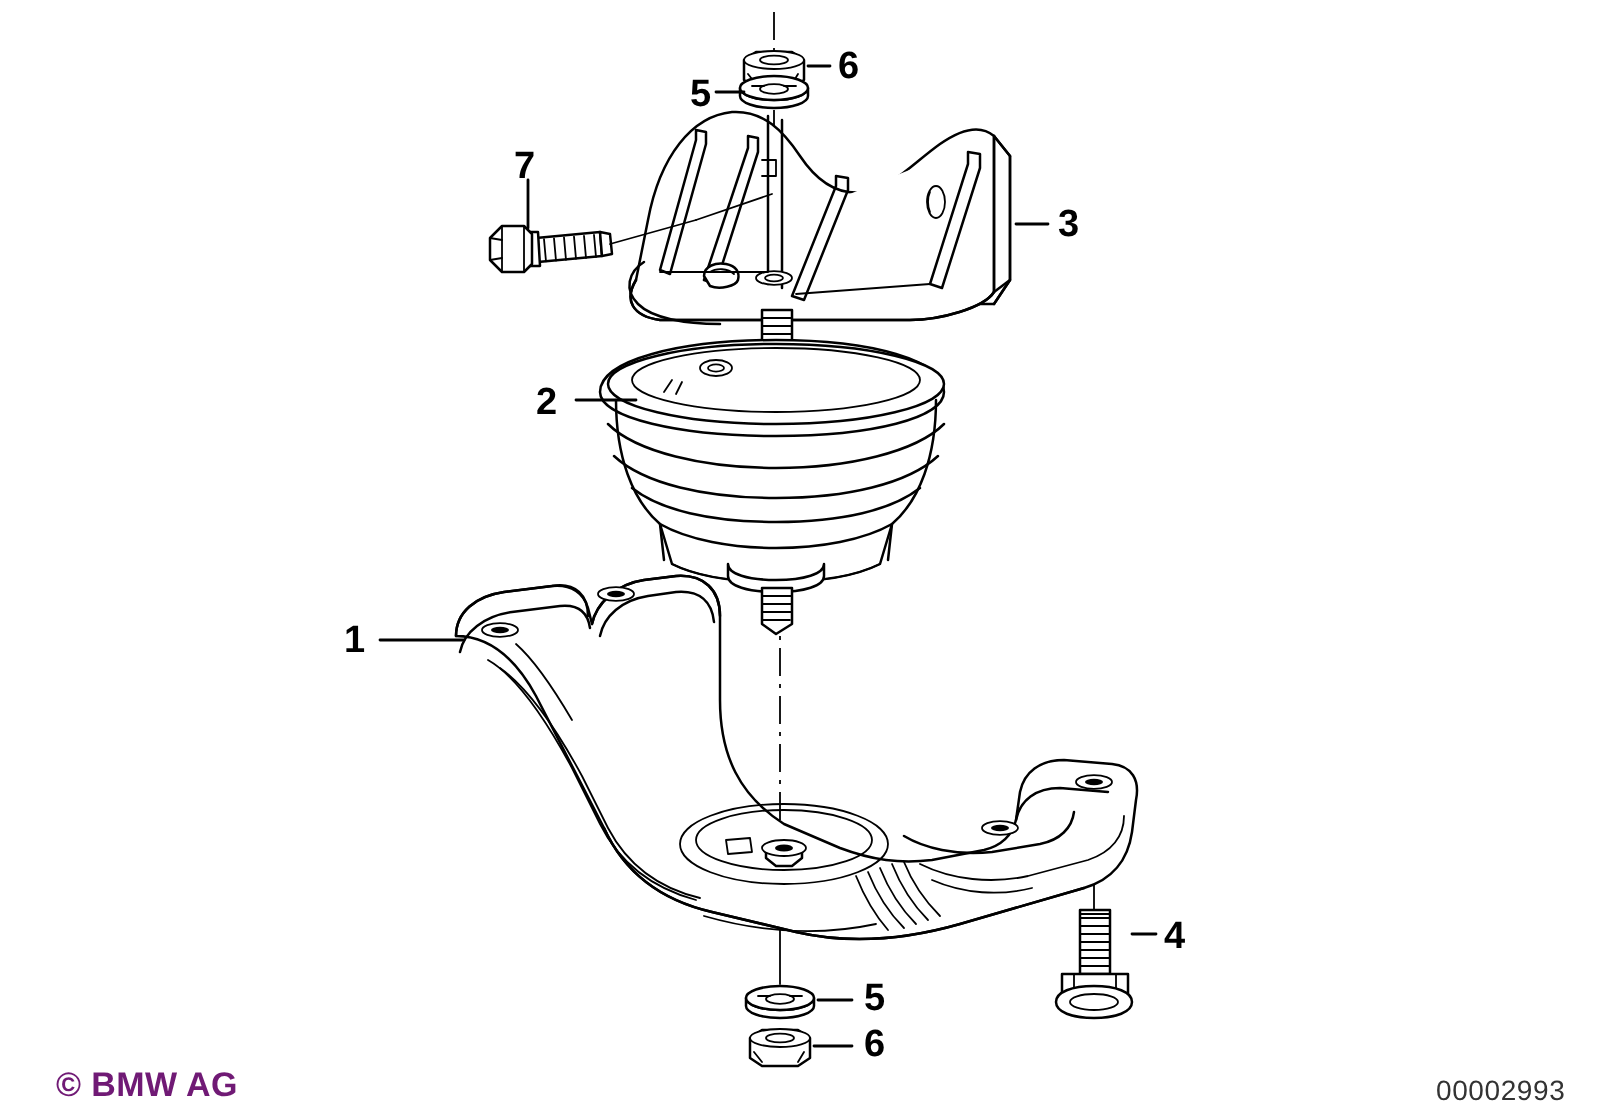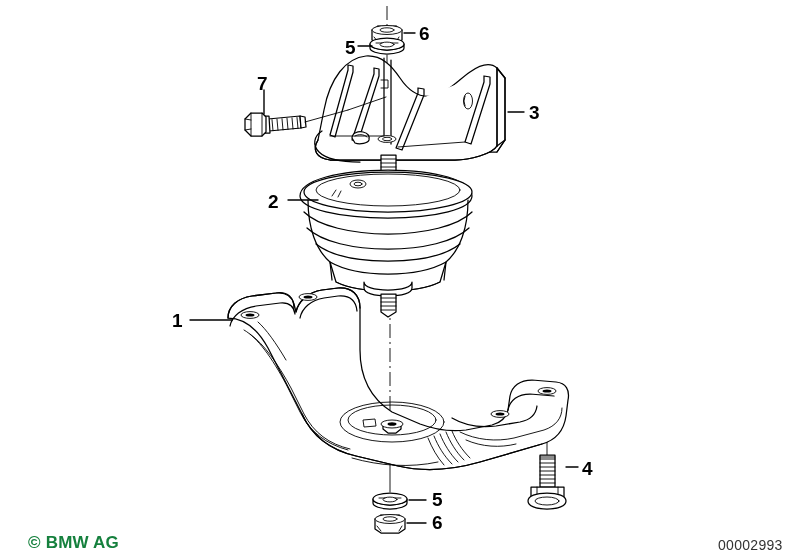--- a/index.html
+++ b/index.html
@@ -34,21 +34,21 @@
     line-height: 1;
     user-select: none;
   }
   #footer-copyright {
     position: absolute;
     left: 28px;
     top: 533px;
     font-family: "Liberation Sans", sans-serif;
     font-size: 17px;
     font-weight: bold;
-    color: #15803d;
+    color: #701a75;
     letter-spacing: 0.2px;
   }
   #footer-id {
     position: absolute;
     left: 718px;
     top: 537px;
     font-family: "Liberation Sans", sans-serif;
     font-size: 14px;
     font-weight: normal;
     color: #333333;

